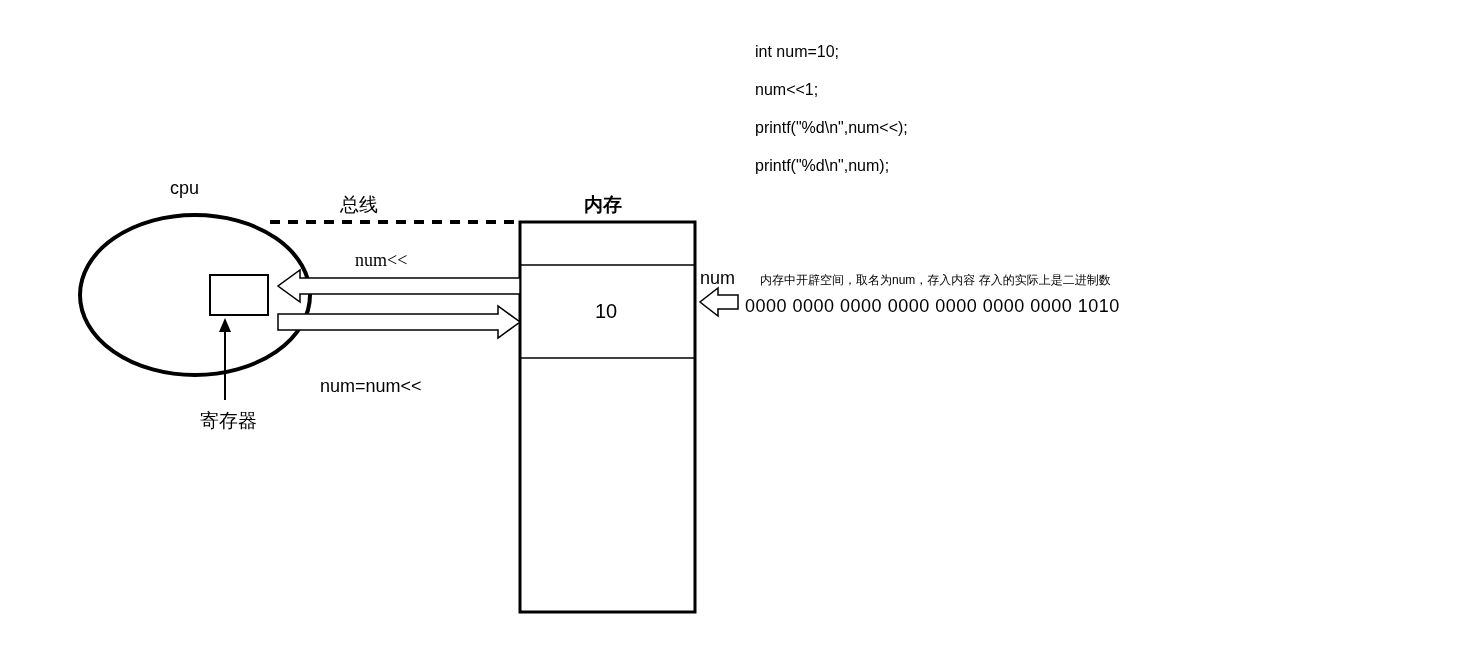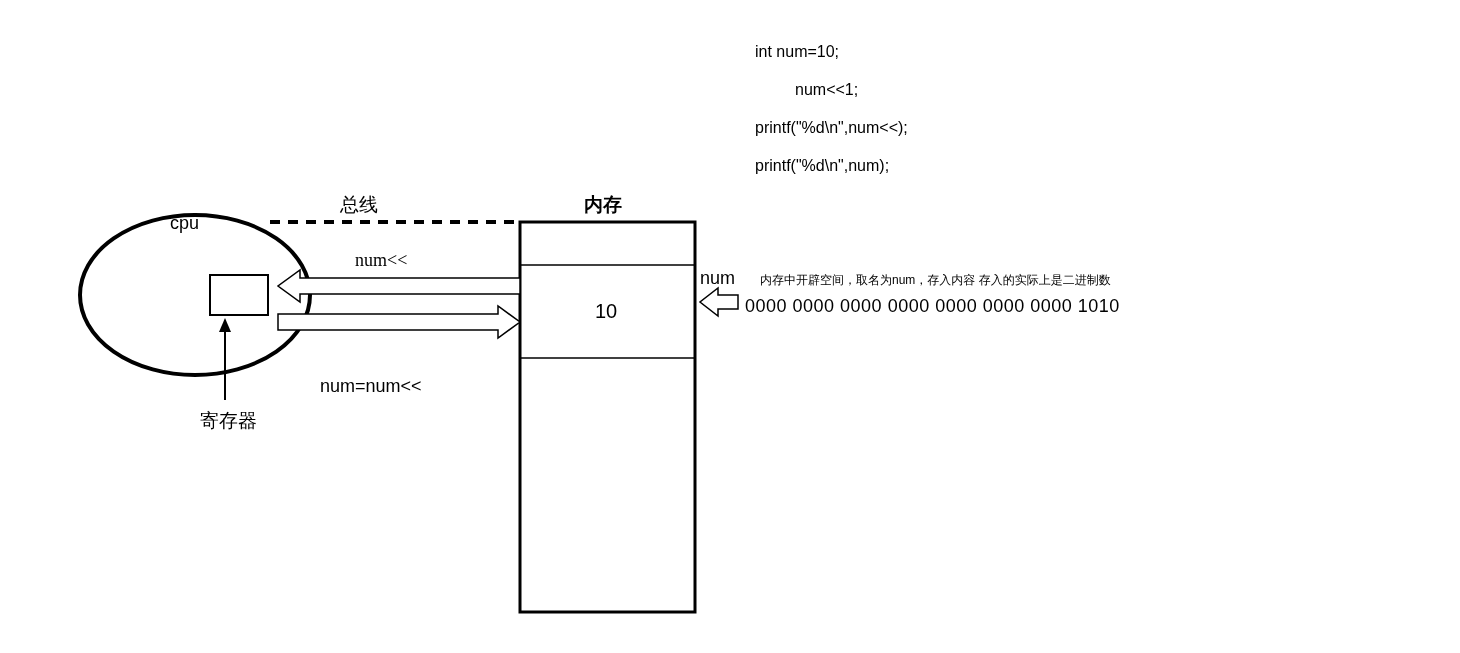--- a/index.html
+++ b/index.html
@@ -44,31 +44,31 @@
   <g>
     <line x1="225" y1="400" x2="225" y2="328" stroke="#000" stroke-width="2"></line>
     <polygon points="225,318 219,332 231,332" fill="#000"></polygon>
   </g>
 
   <g>
     <path d="M 738 295 L 718 295 L 718 288 L 700 302 L 718 316 L 718 309 L 738 309 Z" fill="#fff" stroke="#000" stroke-width="1.5"></path>
   </g>
 </svg>
 
-<div class="abs" style="left:170px; top:178px;margin-top:35px;">cpu</div>
+<div class="abs" style="left:170px; top:178px;">cpu</div>
 <div class="abs" style="left:340px; top:192px; font-size:19px;">总线</div>
 <div class="abs" style="left:584px; top:192px; font-size:19px;font-weight:bold;">内存</div>
 <div class="abs" style="left:200px; top:408px; font-size:19px;">寄存器</div>
 
 <div class="abs" style="left:355px; top:250px; font-size:18px;font-family:Liberation Serif, serif;">num&lt;&lt;</div>
 <div class="abs" style="left:320px; top:335px; font-size:18px;margin-top:41px;">num=num&lt;&lt;</div>
 
 <div class="abs" style="left:595px; top:300px; font-size:20px;">10</div>
 
 <div class="abs" style="left:700px; top:268px; font-size:18px;">num</div>
 
 <div class="abs code-line" style="left:755px; top:38px;">int num=10;</div>
-<div class="abs code-line" style="left:755px; top:76px;margin-left:40px;">num&lt;&lt;1;</div>
+<div class="abs code-line" style="left:755px; top:76px;">num&lt;&lt;1;</div>
 <div class="abs code-line" style="left:755px; top:114px;">printf("%d\n",num&lt;&lt;);</div>
 <div class="abs code-line" style="left:755px; top:152px;">printf("%d\n",num);</div>
 
 <div class="abs" style="left:760px; top:272px; font-size:12px; white-space:nowrap;">内存中开辟空间，取名为num，存入内容 存入的实际上是二进制数</div>
 <div class="abs" style="left:745px; top:296px; font-size:18px; white-space:nowrap; letter-spacing:0.5px;">0000 0000 0000 0000 0000 0000 0000 1010</div>
 
 </body></html>

